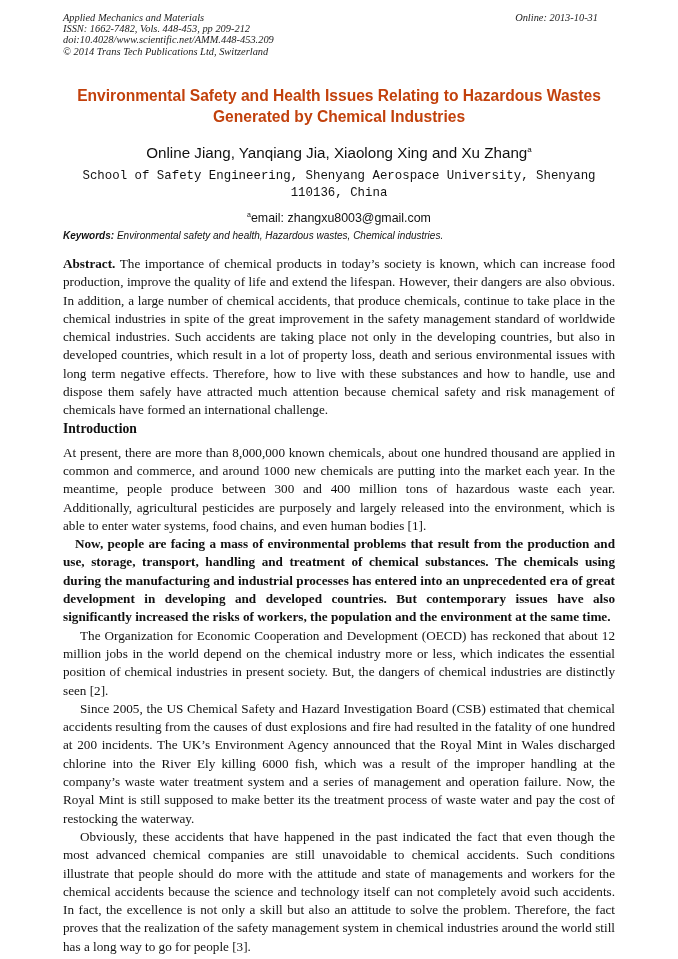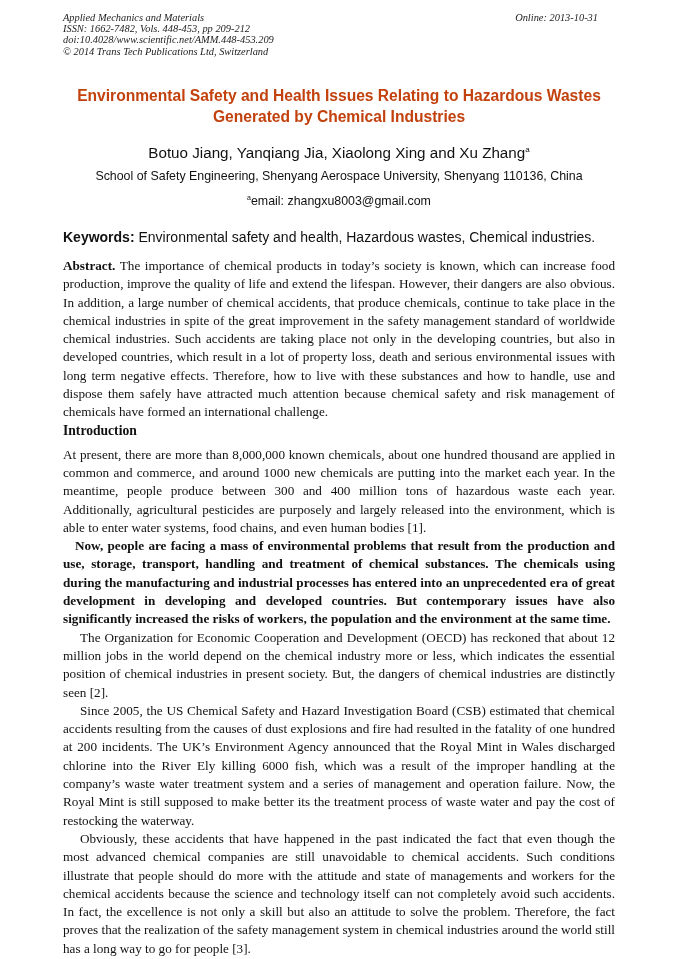--- a/index.html
+++ b/index.html
@@ -3,24 +3,24 @@
 <meta charset="utf-8">
 <style>
   html, body { margin: 0; padding: 0; background: #ffffff; }
   body { width: 678px; height: 959px; position: relative; overflow: hidden; color: #111; }
   .page { position: absolute; left: 63px; top: 12px; width: 552px; }
   .header { font-family: "Liberation Serif", serif; font-style: italic; font-size: 10.4px; line-height: 11.2px; color: #222; position: relative; }
   .header .online { position: absolute; right: 17px; top: 0; }
   .title { font-family: "Liberation Sans", sans-serif; font-weight: bold; font-size: 15.6px; line-height: 21px; text-align: center; margin-top: 28px; color: #c2410c; }
   .authors { font-family: "Liberation Sans", sans-serif; font-size: 15.2px; text-align: center; margin-top: 13px; line-height: 20px; }
   .authors sup { font-size: 8px; vertical-align: super; }
-  .affil { font-family: Liberation Sans, sans-serif; font-size: 12.4px; text-align: center; margin-top: 5px; line-height: 17px; }
+  .affil { font-family: Liberation Mono, monospace; font-size: 12.4px; text-align: center; margin-top: 5px; line-height: 17px; }
   .email { font-family: "Liberation Sans", sans-serif; font-size: 12.4px; text-align: center; margin-top: 4px; line-height: 17px; }
   .email sup { font-size: 7px; }
-  .keywords { font-family: "Liberation Sans", sans-serif; font-size: 14px; margin-top: 19px; line-height: 17px; }
+  .keywords { font-family: "Liberation Sans", sans-serif; font-size: 10px; line-height: 17px; font-style: italic; }
   .keywords b { font-weight: bold; }
   .body-text { font-family: "Liberation Serif", serif; font-size: 13.2px; line-height: 18.3px; text-align: justify; }
   .abstract { margin-top: 11px; }
   .abstract b { font-weight: bold; }
   .section-heading { font-family: "Liberation Serif", serif; font-weight: bold; font-size: 13.6px; line-height: 18px; }
   .intro-p { margin: 0; }
   .intro-first { margin-top: 6px; }
   .indent { text-indent: 12px; font-weight: bold; }
   .indent2 { text-indent: 17px; }
 </style>
@@ -35,21 +35,21 @@
     <div>doi:10.4028/www.scientific.net/AMM.448-453.209</div>
     <div>© 2014 Trans Tech Publications Ltd, Switzerland</div>
     <div class="online">Online: 2013-10-31</div>
   </div>
 
   <div class="title">
     <div>Environmental Safety and Health Issues Relating to Hazardous Wastes</div>
     <div>Generated by Chemical Industries</div>
   </div>
 
-  <div class="authors"><span>Botuo Jiang, Yanqiang Jia, Xiaolong Xing and Xu Zhang</span><sup>a</sup></div>
+  <div class="authors"><span>Online Jiang, Yanqiang Jia, Xiaolong Xing and Xu Zhang</span><sup>a</sup></div>
 
   <div class="affil">School of Safety Engineering, Shenyang Aerospace University, Shenyang 110136, China</div>
 
   <div class="email"><sup>a</sup><span>email: zhangxu8003@gmail.com</span></div>
 
   <div class="keywords"><b>Keywords:</b><span> Environmental safety and health, Hazardous wastes, Chemical industries.</span></div>
 
   <div class="body-text abstract"><b>Abstract.</b><span> The importance of chemical products in today’s society is known, which can increase food production, improve the quality of life and extend the lifespan. However, their dangers are also obvious. In addition, a large number of chemical accidents, that produce chemicals, continue to take place in the chemical industries in spite of the great improvement in the safety management standard of worldwide chemical industries. Such accidents are taking place not only in the developing countries, but also in developed countries, which result in a lot of property loss, death and serious environmental issues with long term negative effects. Therefore, how to live with these substances and how to handle, use and dispose them safely have attracted much attention because chemical safety and risk management of chemicals have formed an international challenge.</span></div>
 
   <div class="section-heading">Introduction</div>

